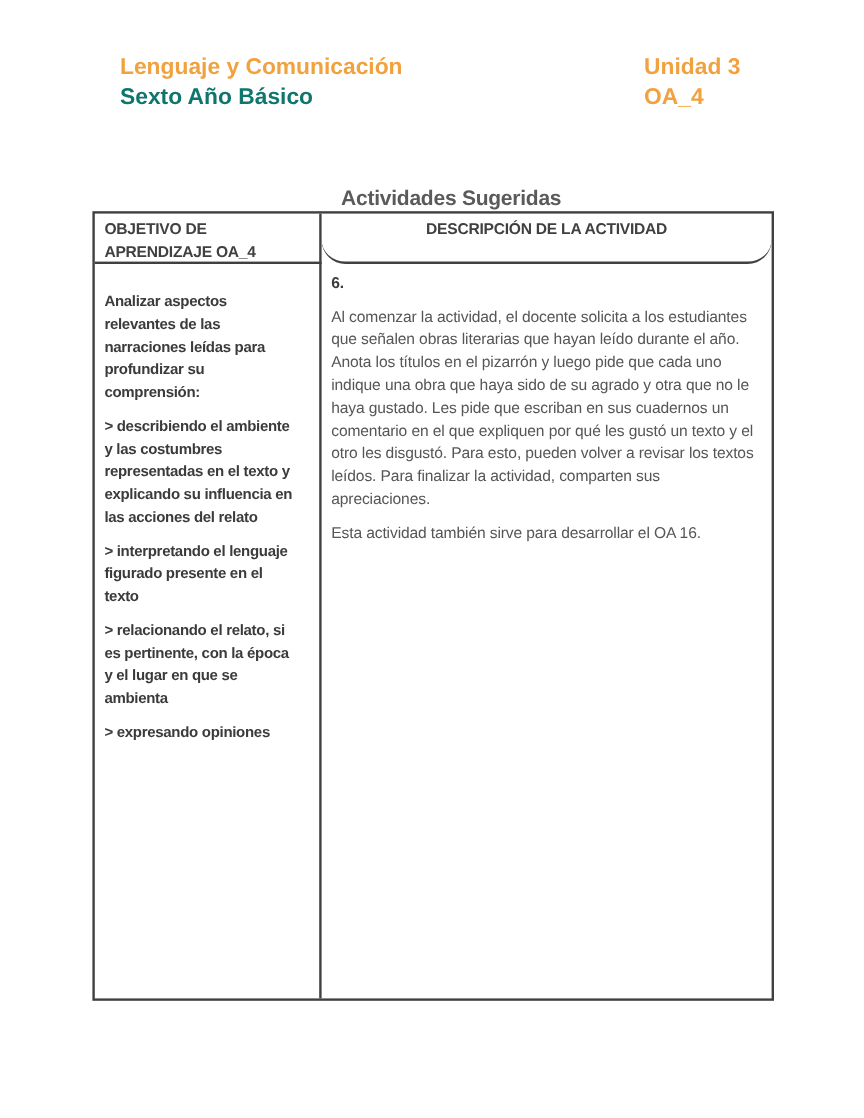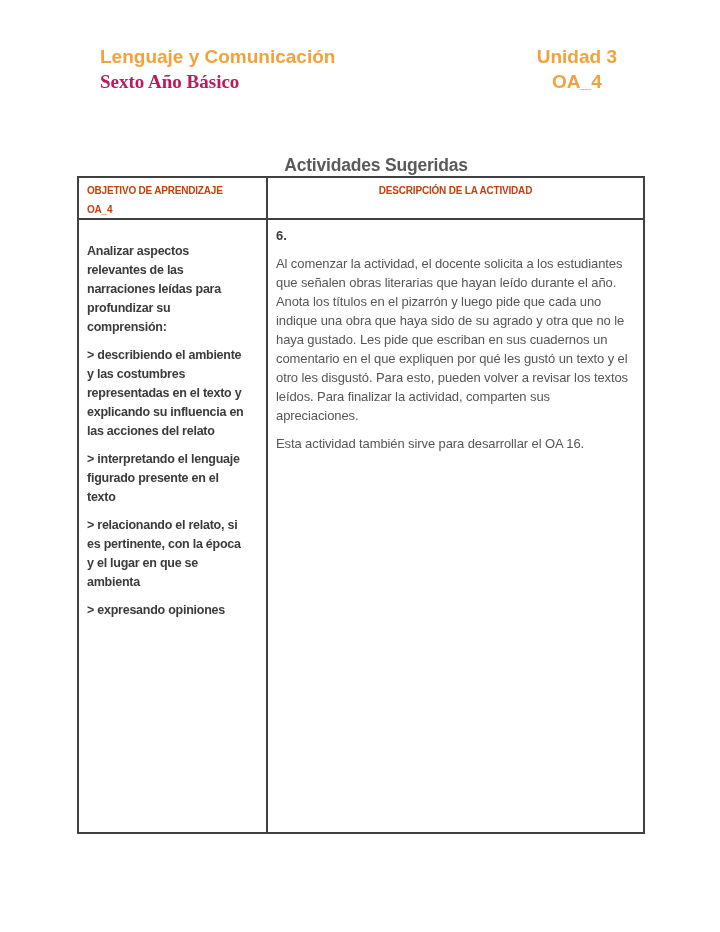--- a/index.html
+++ b/index.html
@@ -10,24 +10,24 @@
     font-family:"Liberation Sans", sans-serif;
     overflow:hidden;
   }
 
   
   .doc-header {
     position:absolute; left:100px; right:103px; top:44px;
     display:flex; justify-content:space-between; align-items:flex-start;
   }
   .hdr-left  { text-align:left; }
-  .hdr-right { text-align:center; }
+  .hdr-right { text-align:left; }
   .hdr-line { font-size:19px; font-weight:bold; line-height:25px; white-space:nowrap; }
   .orange { color:#F2A13F; }
-  .dark   { color:#be185d;font-family:Liberation Serif, serif; }
+  .dark   { color:#0f766e; }
 
   
   .page-title {
     position:absolute; top:139px; left:0; width:100%;
     text-align:center;
     font-size:17.5px; font-weight:bold; color:#5A5A5A;
     letter-spacing:-0.2px;
     margin:16px;
   }
 
@@ -37,31 +37,32 @@
     width:568px; height:658px;
     box-sizing:border-box;
     border:2px solid #404040;
     display:grid;
     grid-template-columns:189px 1fr;
     grid-template-rows:42px 1fr;
     background:#ffffff;
   }
   .cell { box-sizing:border-box; overflow:hidden; }
   .th {
-    font-weight:bold; font-size:10px; line-height:19px;
-    color:#c2410c; letter-spacing:-0.2px;
+    font-weight:bold; font-size:13px; line-height:19px;
+    color:#404040; letter-spacing:-0.2px;
     border-bottom:2px solid #404040;
   }
   .th-objective {
     border-right:2px solid #404040;
     padding:3px 36px 0 8px;
   }
   .th-description {
     text-align:center;
     padding:3px 6px 0 6px;
+    border-radius:20px;
   }
   .td-objective {
     border-right:2px solid #404040;
     padding:22px 19px 0 8px;
     font-weight:bold; font-size:12.5px; line-height:19px;
     color:#3B3B3B; letter-spacing:-0.25px;
   }
   .td-description {
     padding:6px 12px 0 8px;
     font-size:13px; line-height:19px;

